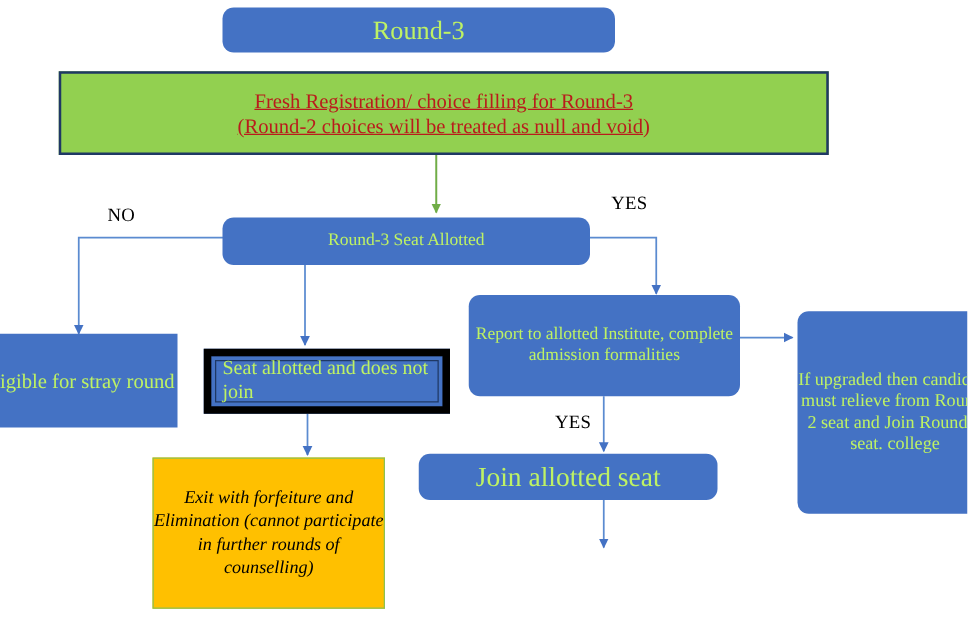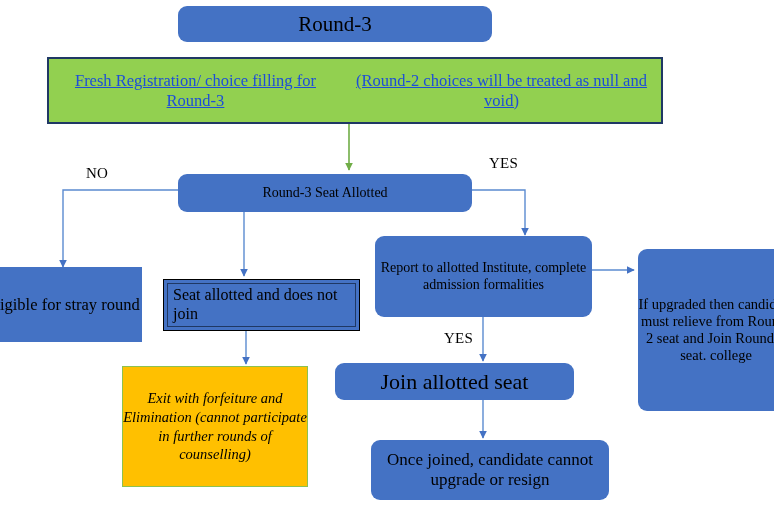--- a/index.html
+++ b/index.html
@@ -17,50 +17,50 @@
     overflow: hidden;
     background: #ffffff;
   }
   .node {
     position: absolute;
     box-sizing: border-box;
     display: flex;
     align-items: center;
     justify-content: center;
     text-align: center;
-    color: #000000;
+    color: #bef264;
     line-height: 1.16;
   }
   .node span { display: block; width: 100%; }
 
   
   .blue-round {
     background: #4472C4;
     border-radius: 9px;
   }
   
   .blue-rect {
     background: #4472C4;
   }
   
   .double-border {
     background: #4472C4;
-    border: 1px solid #000000;
+    border: 6px solid #000000;
     box-shadow: inset 0 0 0 3px #4472C4, inset 0 0 0 4px #1F3864;
     justify-content: flex-start;
     text-align: left;
   }
   .double-border span { padding-left: 9px; }
 
   
   .green-banner {
     background: #92D050;
     border: 2px solid #1F3864;
-    color: #1d4ed8;
-    flex-direction: row;
+    color: #b91c1c;
+    flex-direction: column;
   }
   .green-banner u {
     text-decoration: underline;
     text-underline-offset: 1px;
   }
   
   .orange-box {
     background: #FFC000;
     border: 1px solid #8CC152;
     color: #000000;
@@ -151,17 +151,14 @@
   <div class="node orange-box" style="left:122px; top:366px; width:186px; height:121px; font-size:14.5px;font-style:italic;">
     <span>Exit with forfeiture and Elimination (cannot participate in further rounds of counselling)</span>
   </div>
 
   <div class="edge-label" style="left:444px; top:330px;">YES</div>
 
   <div class="node blue-round" style="left:335px; top:363px; width:239px; height:37px; font-size:22px;">
     <span>Join allotted seat</span>
   </div>
 
-  <div class="node blue-round" style="left:371px; top:440px; width:238px; height:60px; font-size:17px;">
-    <span>Once joined, candidate cannot upgrade or resign</span>
-  </div>
 
 </div>
 
 </body></html>

